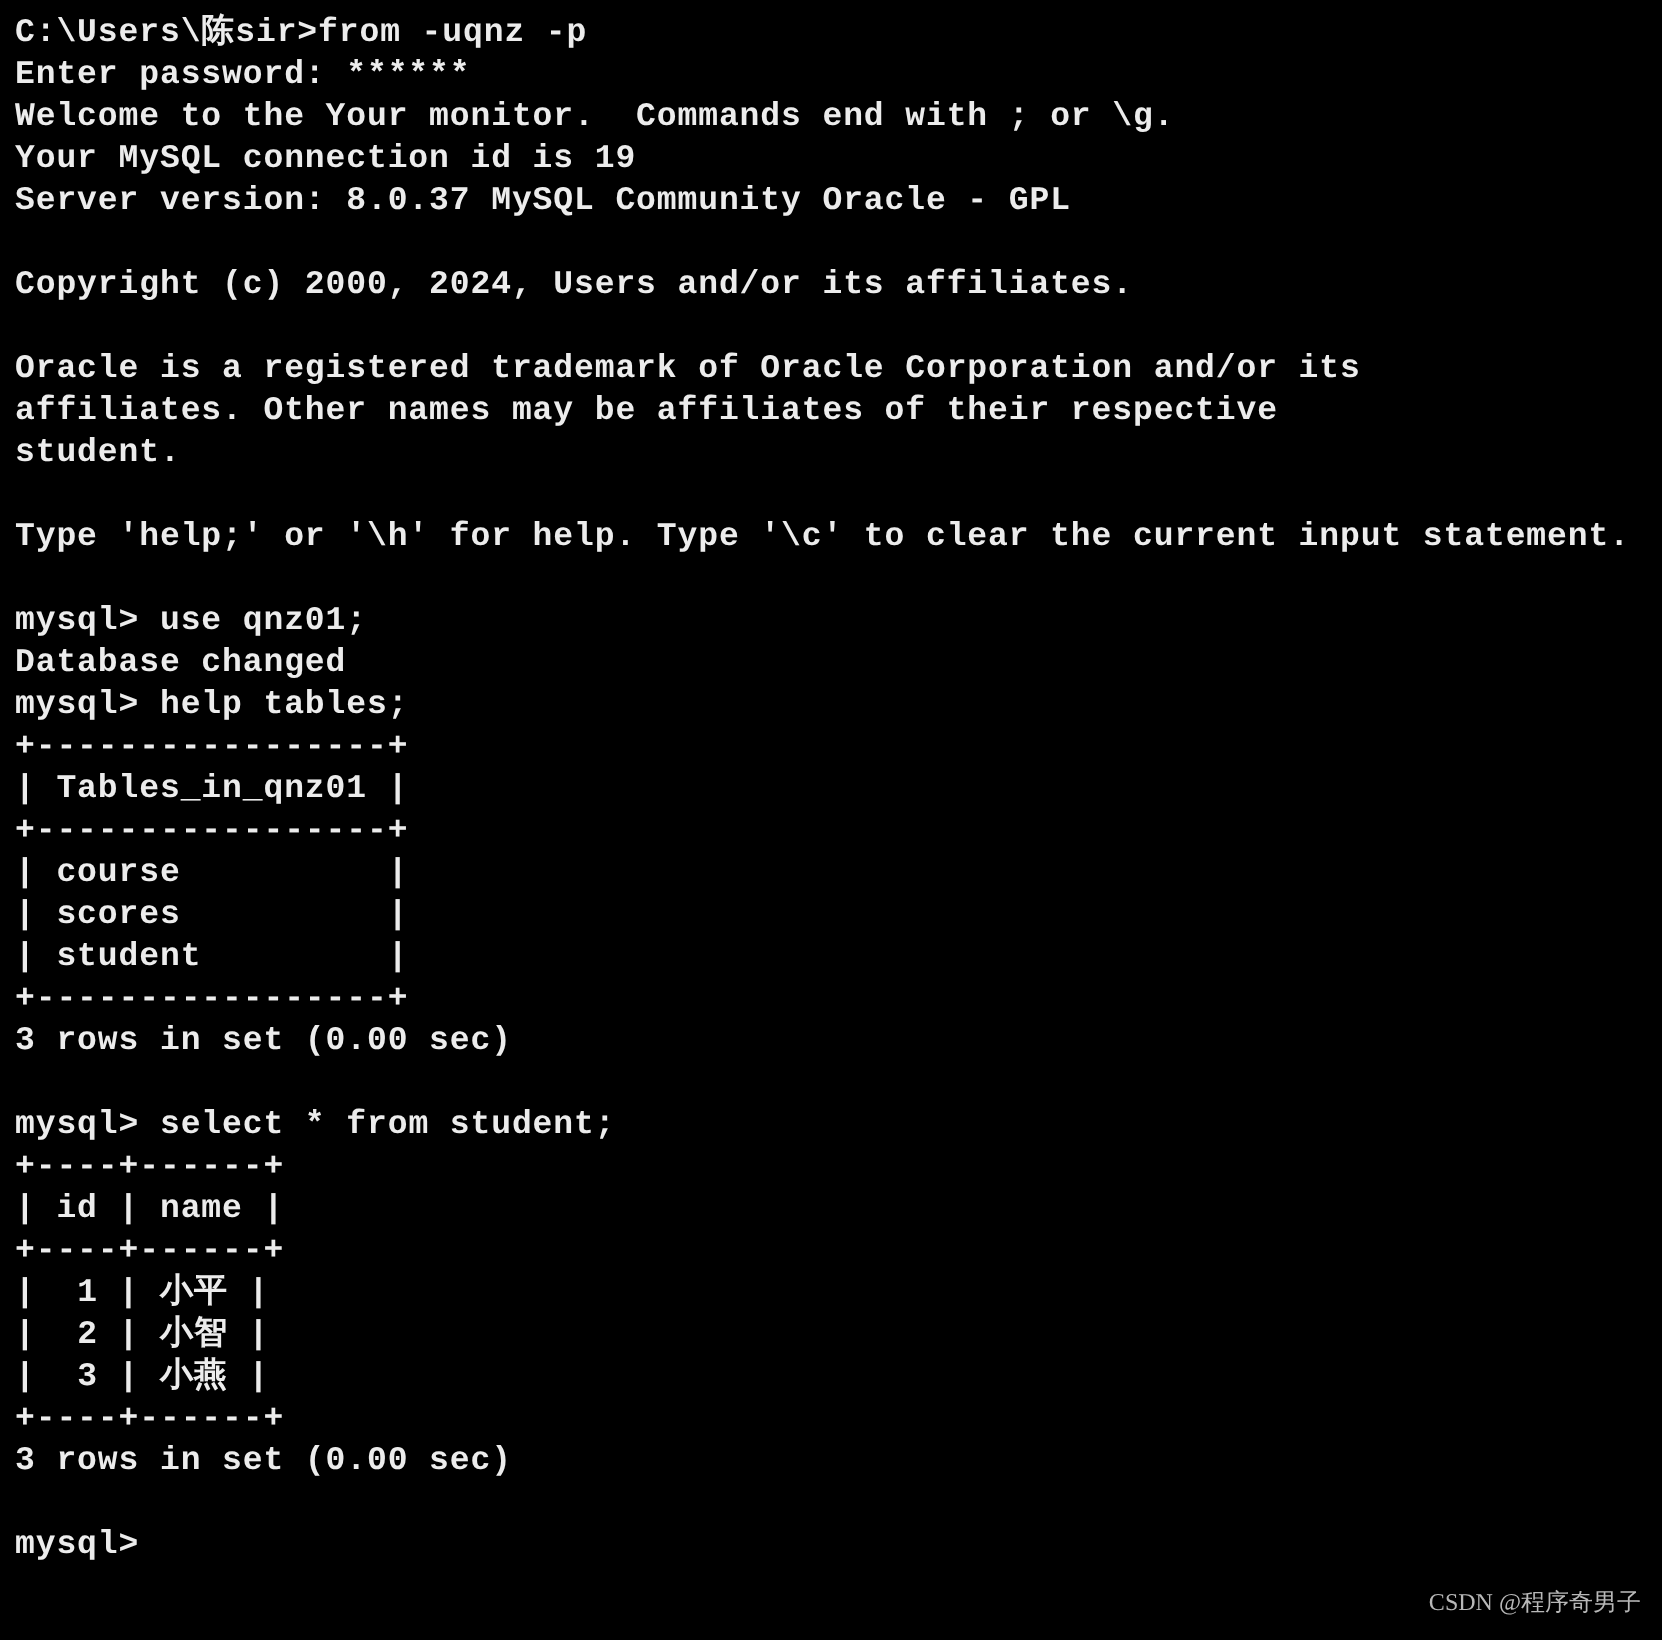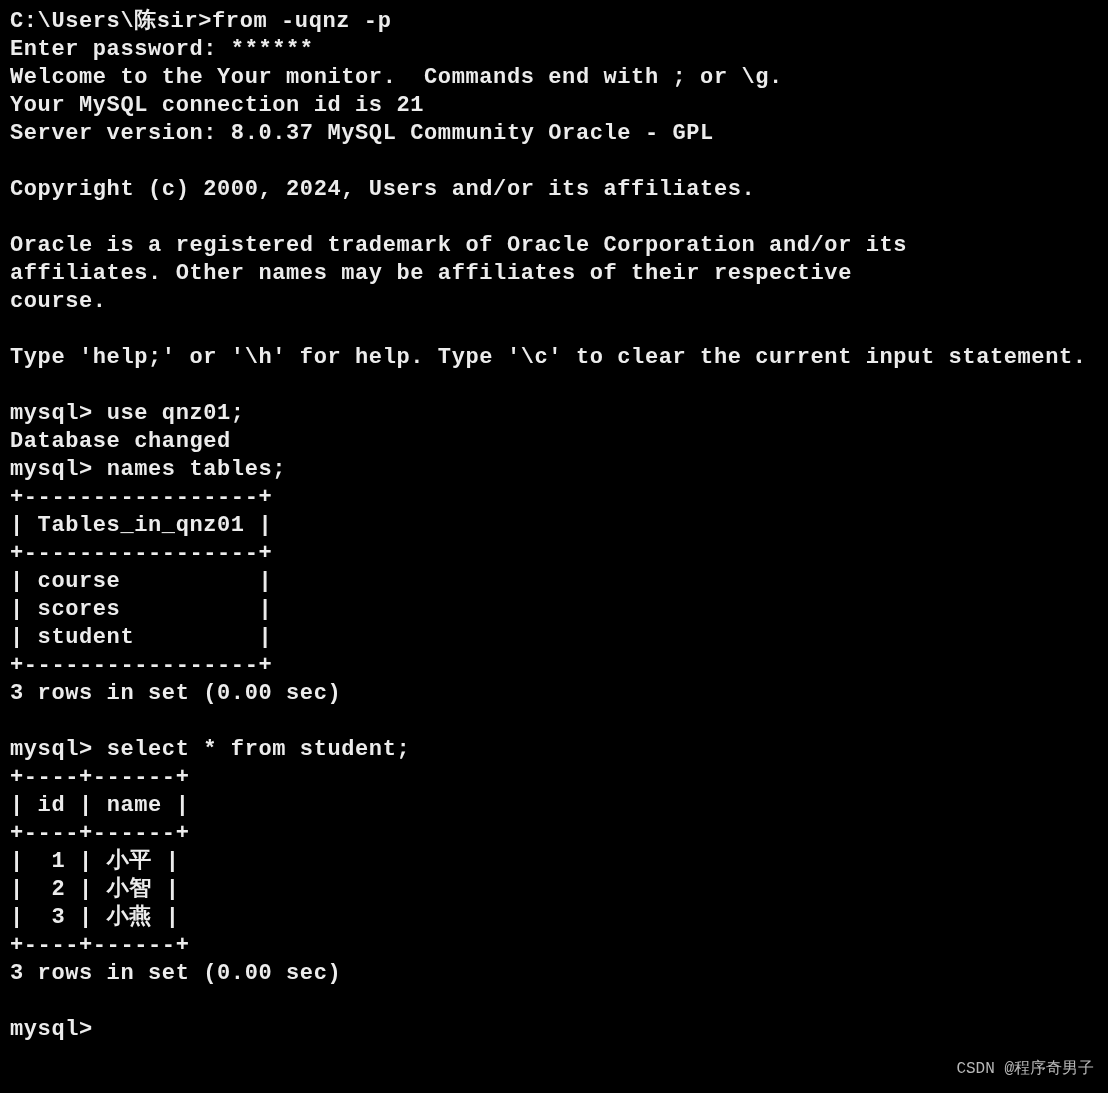--- a/index.html
+++ b/index.html
@@ -19,46 +19,46 @@
     pre {
       font-family: inherit;
       white-space: pre;
       letter-spacing: 0.6px;
     }
     .watermark {
       position: absolute;
       bottom: 10px;
       right: 14px;
       color: #b8b8b8;
-      font-family: Liberation Mono, monospace;
+      font-family: Liberation Serif, serif;
       font-size: 16px;
       font-weight: 400;
       letter-spacing: 0;
     }
   </style>
 </head>
 <body>
 
 <pre><span>C:\Users\陈sir&gt;</span><span>from -uqnz -p</span>
 <span>Enter password: ******</span>
 <span>Welcome to the Your monitor.  Commands end with ; or \g.</span>
-<span>Your MySQL connection id is 21</span>
+<span>Your MySQL connection id is 19</span>
 <span>Server version: 8.0.37 MySQL Community Oracle - GPL</span>
 
 <span>Copyright (c) 2000, 2024, Users and/or its affiliates.</span>
 
 <span>Oracle is a registered trademark of Oracle Corporation and/or its</span>
 <span>affiliates. Other names may be affiliates of their respective</span>
-<span>course.</span>
+<span>student.</span>
 
 <span>Type 'help;' or '\h' for help. Type '\c' to clear the current input statement.</span>
 
 <span>mysql&gt; </span><span>use qnz01;</span>
 <span>Database changed</span>
-<span>mysql&gt; </span><span>names tables;</span>
+<span>mysql&gt; </span><span>help tables;</span>
 <span>+-----------------+</span>
 <span>| <span>Tables_in_qnz01</span> |</span>
 <span>+-----------------+</span>
 <span>| <span>course</span>          |</span>
 <span>| <span>scores</span>          |</span>
 <span>| <span>student</span>         |</span>
 <span>+-----------------+</span>
 <span>3 rows in set (0.00 sec)</span>
 
 <span>mysql&gt; </span><span>select * from student;</span>

